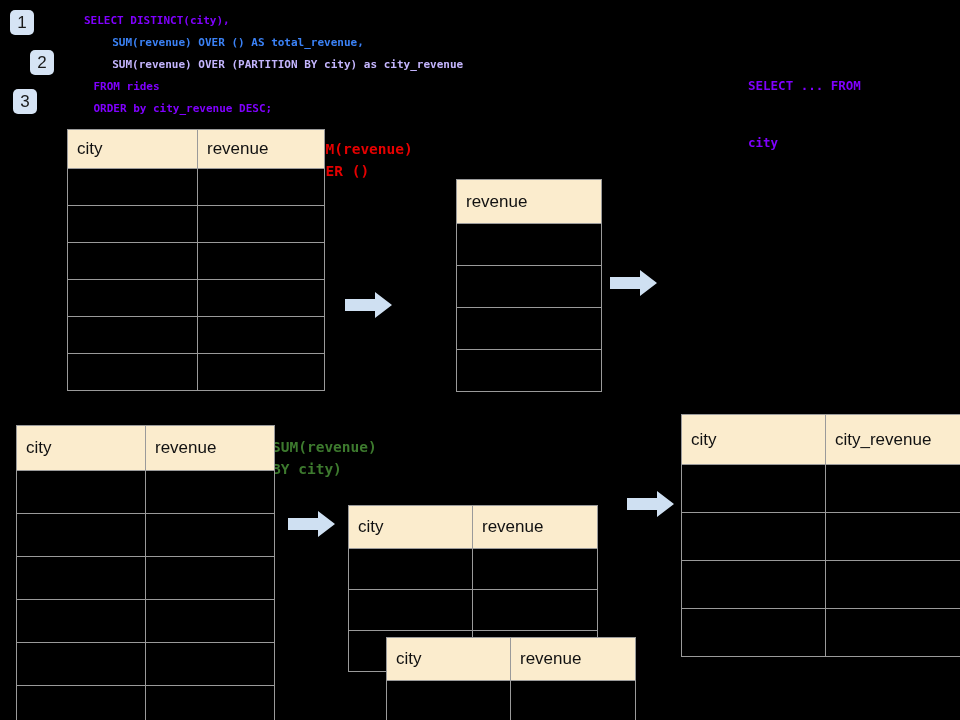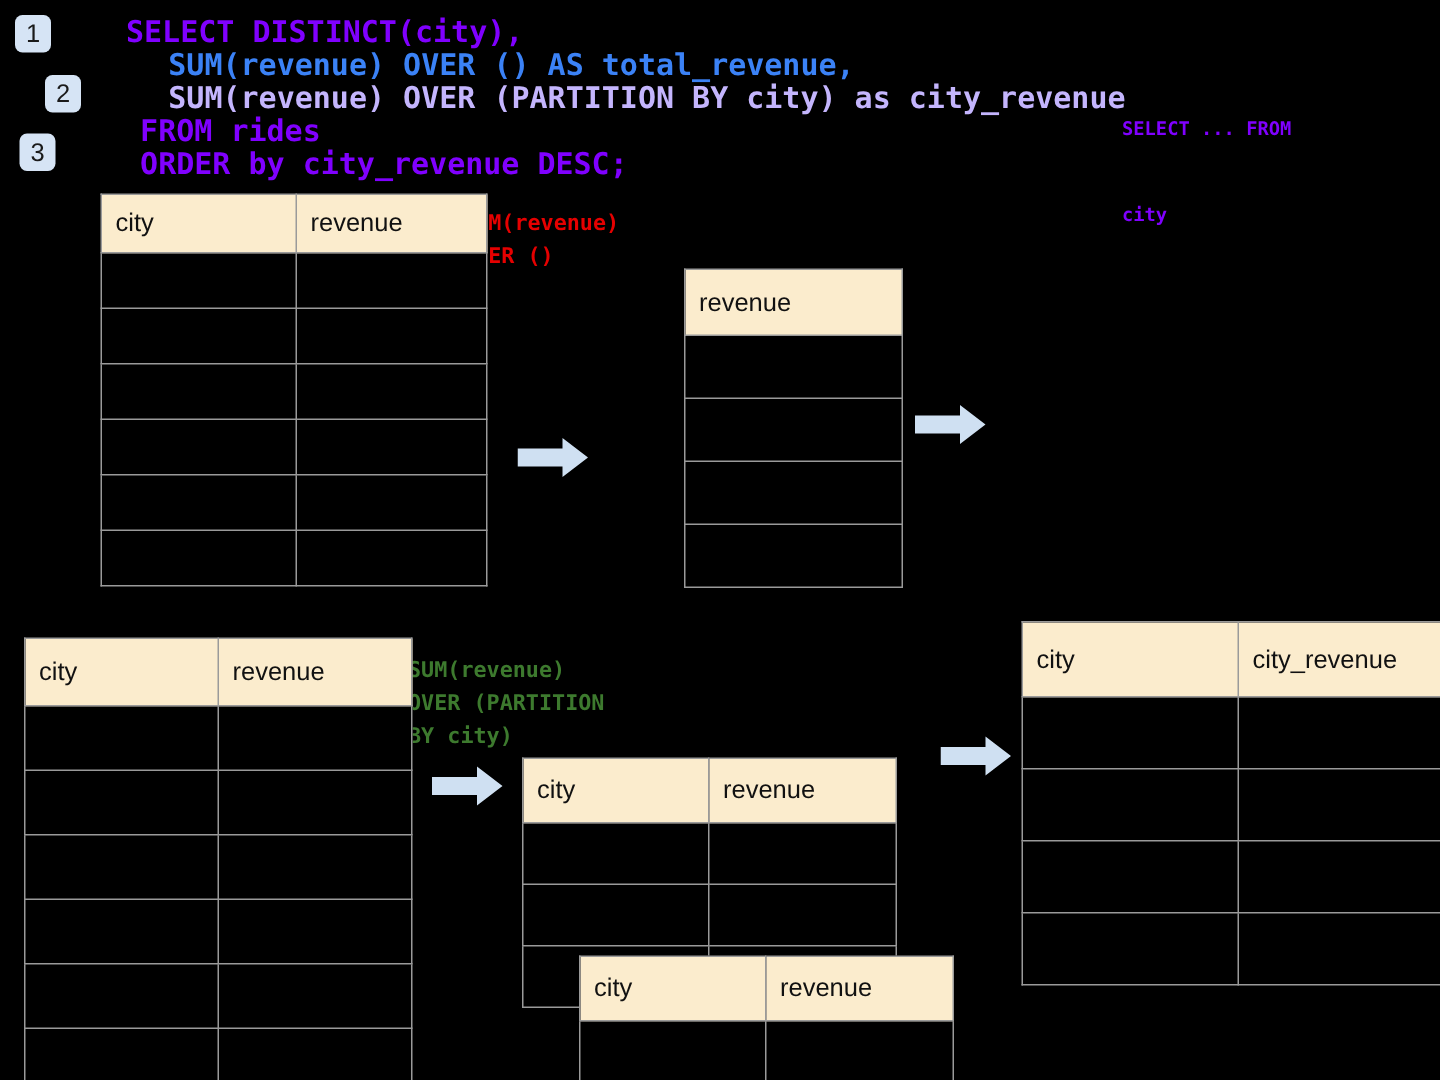--- a/index.html
+++ b/index.html
@@ -28,21 +28,21 @@
     width: 24px;
     height: 25px;
   }
 
   
   .sql-block {
     position: absolute;
     left: 84px;
     top: 10px;
     font-family: "DejaVu Sans Mono", monospace;
-    font-size: 20px;
+    font-size: 11px;
     line-height: 22px;
     white-space: pre;
     font-weight: bold;
     letter-spacing: 0px;
   }
   .sql-line { white-space: pre; }
   .c-purple { color: #8000ff; }
   .c-red    { color: #3b82f6; }
   .c-green  { color: #c4b5fd; }
 
@@ -108,21 +108,21 @@
 
 <div class="sql-block" id="sql-block"><div class="sql-line c-purple" style="padding-left: 0px;">SELECT DISTINCT(city),</div><div class="sql-line c-red" style="padding-left: 28.2px;">SUM(revenue) OVER () AS total_revenue,</div><div class="sql-line c-green" style="padding-left: 28.2px;">SUM(revenue) OVER (PARTITION BY city) as city_revenue</div><div class="sql-line c-purple" style="padding-left: 9.4px;">FROM rides</div><div class="sql-line c-purple" style="padding-left: 9.4px;">ORDER by city_revenue DESC;</div></div>
 
 <div class="side-label" id="side-label" style="left:748px; top:38px;">
   <div>SELECT ... FROM</div>
   <div>city</div>
 </div>
 
 <div id="annotations-layer">
     <div class="annot red" style="left: 308px; top: 138px;"><div>SUM(revenue)</div><div>OVER ()</div></div>
-    <div class="annot green" style="left: 272px; top: 436px;"><div>SUM(revenue)</div><div>OVER (PARTITION</div><div>BY city)</div></div>
+    <div class="annot green" style="left: 272px; top: 436px;"><div>SUM(revenue)</div><div>BY city)</div></div>
   </div>
 
 <div id="tables-layer">
     <table class="tbl" style="left: 67px; top: 129px; width: 237px;">
       <thead>
         <tr>
           <th style="width: 120px; height: 38px;">city</th>
           <th style="width: 117px; height: 38px;">revenue</th>
         </tr>
       </thead>

